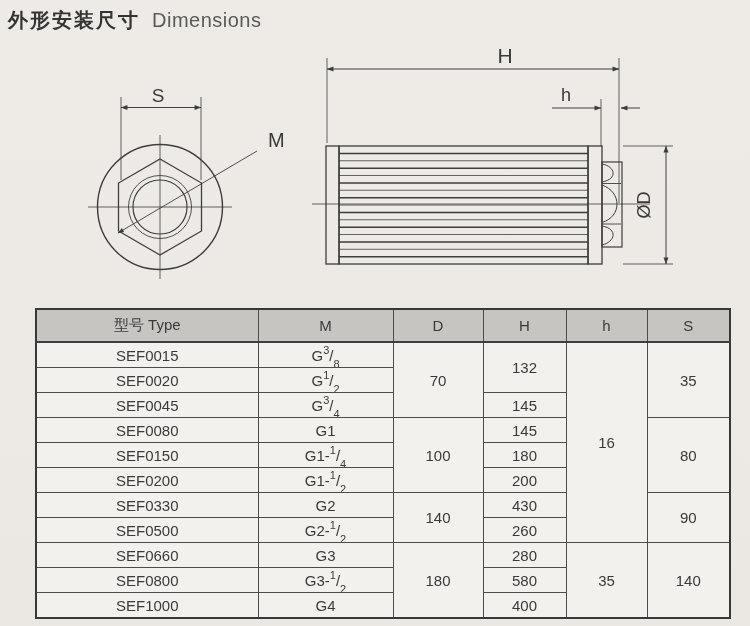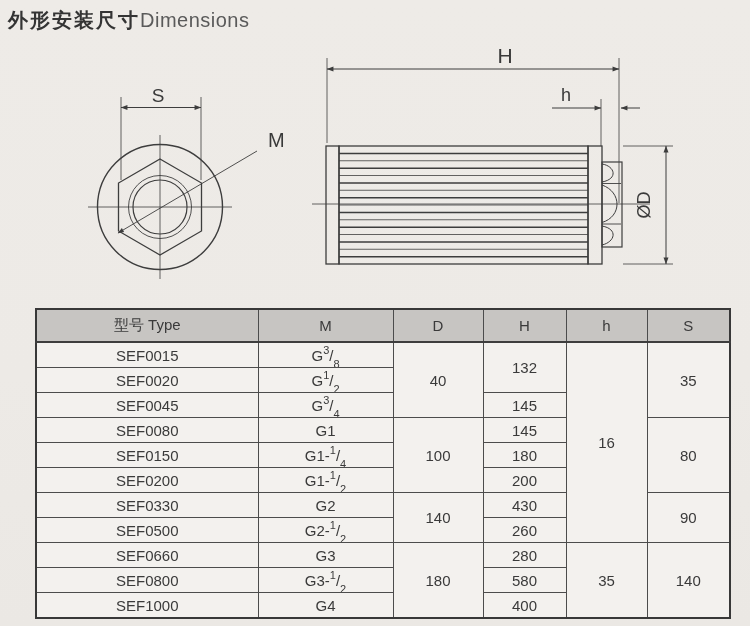--- a/index.html
+++ b/index.html
@@ -15,21 +15,21 @@
     overflow:hidden;
     color:#3a3a3a;
   }
   
   #title-block{position:absolute;left:8px;top:7px;white-space:nowrap;}
   #title-zh{
     font-size:20px;font-weight:bold;letter-spacing:2px;color:#343434;
     display:inline-block;vertical-align:middle;
   }
   #title-en{
-    font-size:20px;color:#5a5a5a;letter-spacing:0.5px;
+    font-size:20px;color:#5a5a5a;margin-left:12px;letter-spacing:0.5px;
     display:inline-block;vertical-align:middle;
   }
   
   #drawing-svg{position:absolute;left:0;top:0;}
   .dim-text{fill:#3a3a3a;font-family:"Liberation Sans","DejaVu Sans",sans-serif;}
   
   #dim-table{
     position:absolute;left:35px;top:308px;width:694px;
     border-collapse:collapse;table-layout:fixed;
     font-size:15px;color:#3a3a3a;
@@ -159,21 +159,21 @@
         <th>D</th>
         <th>H</th>
         <th>h</th>
         <th>S</th>
       </tr>
     </thead>
     <tbody>
         <tr>
           <td>SEF0015</td>
           <td><span>G</span><sup>3</sup><span>/</span><sub>8</sub></td>
-          <td rowspan="3">40</td>
+          <td rowspan="3">70</td>
           <td rowspan="2">132</td>
           <td rowspan="8">16</td>
           <td rowspan="3">35</td>
         </tr>
         <tr>
           <td>SEF0020</td>
           <td><span>G</span><sup>1</sup><span>/</span><sub>2</sub></td>
         </tr>
         <tr>
           <td>SEF0045</td>

